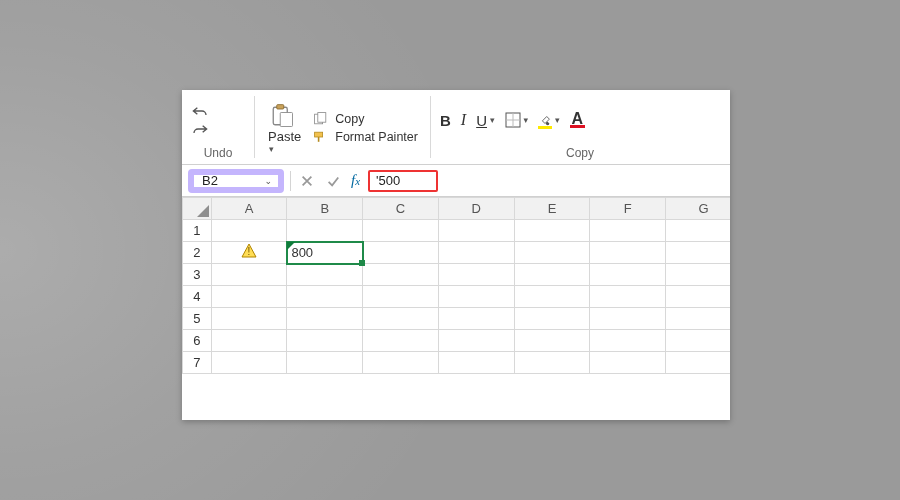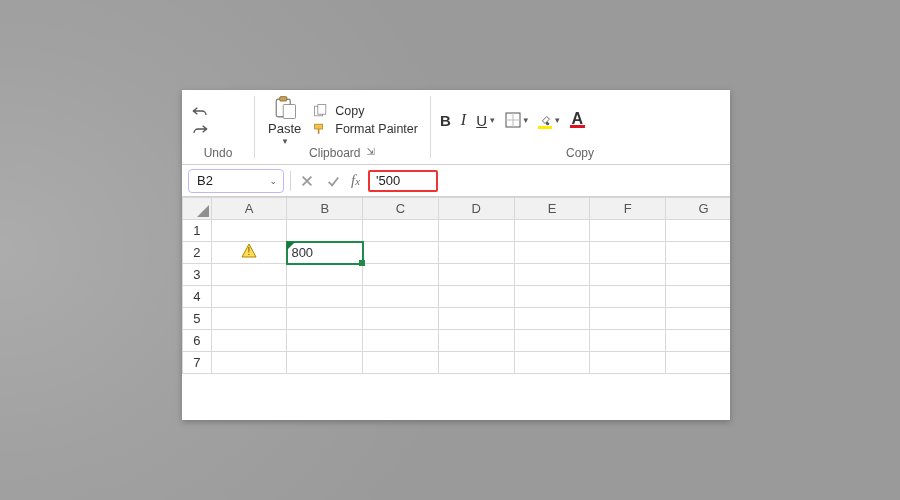--- a/index.html
+++ b/index.html
@@ -44,21 +44,21 @@
     text-align: center; font-size: 12px; color: #666; padding-bottom: 2px;
     display: flex; align-items: flex-start; justify-content: center; gap: 6px;
   }
   .launcher { font-size: 10px; color: #666; cursor: pointer; }
   
   .grp-undo { width: 72px; }
   .undo-stack { display: flex; flex-direction: column; gap: 2px; font-size: 14px; color: #444; }
   .undo-stack svg { width: 18px; height: 14px; }
   
   .grp-clip { width: 176px; }
-  .paste-btn { display: flex; flex-direction: column; align-items: center; gap: 0; color: #333; font-size: 13px; cursor: pointer; padding: 0 4px; }
+  .paste-btn { display: flex; flex-direction: column; align-items: flex-start; gap: 0; color: #333; font-size: 13px; cursor: pointer; padding: 0 4px; }
   .paste-btn svg { width: 28px; height: 26px; }
   .clip-side { display: flex; flex-direction: column; gap: 4px; font-size: 12.5px; color: #333; }
   .clip-side .row { display: flex; align-items: center; gap: 6px; cursor: pointer; }
   .clip-side svg { width: 16px; height: 14px; }
   
   .grp-font { flex: 1; }
   .font-tools { display: flex; align-items: center; gap: 10px; }
   .ft-btn { display: flex; align-items: center; gap: 2px; cursor: pointer; color: #333; }
   .ft-btn svg { width: 16px; height: 16px; }
   .bold { font-weight: 800; font-size: 15px; }
@@ -67,29 +67,29 @@
   
   .fxrow {
     display: flex; align-items: center;
     height: 32px;
     padding: 4px 6px;
     gap: 6px;
     border-bottom: 1px solid #d0d0d0;
   }
   .namebox {
     width: 96px; height: 24px;
-    border: 1px solid #c4b5fd; border-radius: 4px;
+    border: 6px solid #c4b5fd; border-radius: 4px;
     display: flex; align-items: center; justify-content: space-between;
     padding: 0 6px 0 8px; font-size: 13px; color: #222;
     background: #fff;
   }
   .fx-div { width: 1px; height: 20px; background: #d4d4d4; }
   .fx-btn { width: 20px; display: flex; align-items: center; justify-content: center; color: #7a7a7a; cursor: pointer; }
   .fx-btn svg { width: 14px; height: 14px; }
-  .fx-label { font-style: italic; font-family: Liberation Serif, serif; font-size: 15px; color: #737373; margin: 0 2px; }
+  .fx-label { font-style: italic; font-family: Liberation Serif, serif; font-size: 15px; color: #0369a1; margin: 0 2px; }
   .fx-input {
     height: 22px; min-width: 70px;
     border: 2px solid #e33; border-radius: 2px;
     padding: 0 6px; font-size: 13px; color: #222;
     display: flex; align-items: center;
     background: #fff;
   }
   .arrow {
     position: absolute; pointer-events: none;
   }
@@ -195,24 +195,20 @@
             <span>Copy</span>
           </div>
           <div class="row">
             <svg viewBox="0 0 20 16">
               <rect x="2" y="2" width="10" height="6" fill="#f2c14e" stroke="#b58a1e"></rect>
               <rect x="6" y="8" width="2" height="6" fill="#b58a1e"></rect>
             </svg>
             <span>Format Painter</span>
           </div>
         </div>
-      </div>
-      <div class="grp-label">
-        <span>Clipboard</span>
-        <span class="launcher">⇲</span>
       </div>
     </div>
 
     <div class="grp grp-font">
       <div class="grp-body font-tools">
         <span class="ft-btn bold">B</span>
         <span class="ft-btn ital">I</span>
         <span class="ft-btn">
           <span style="text-decoration:underline;font-size:15px;">U</span>
             <span class="chev">▾</span>

